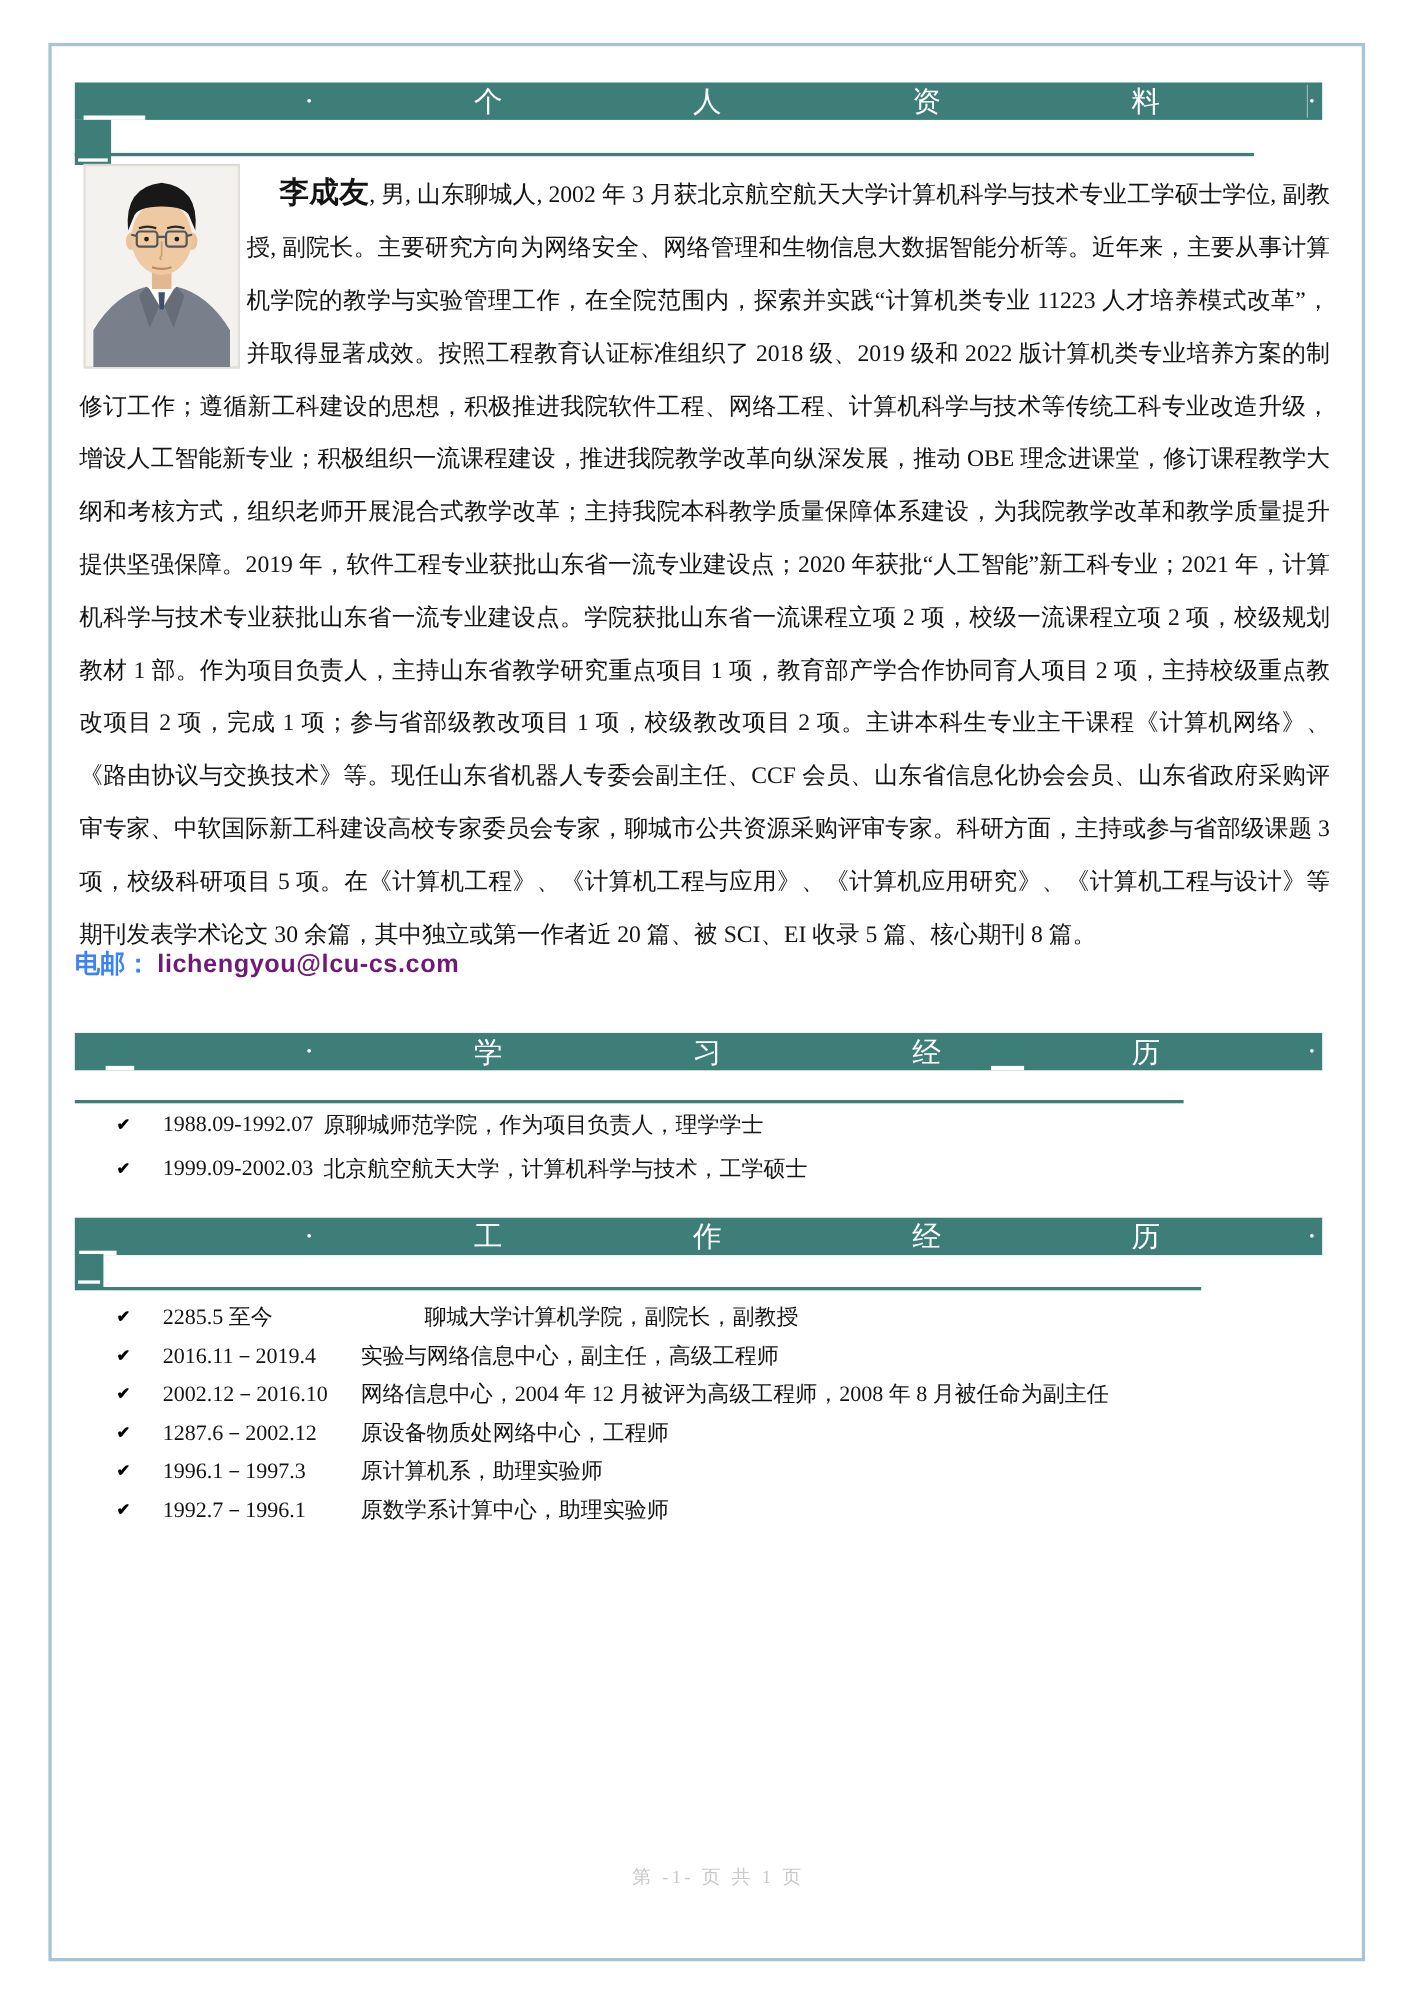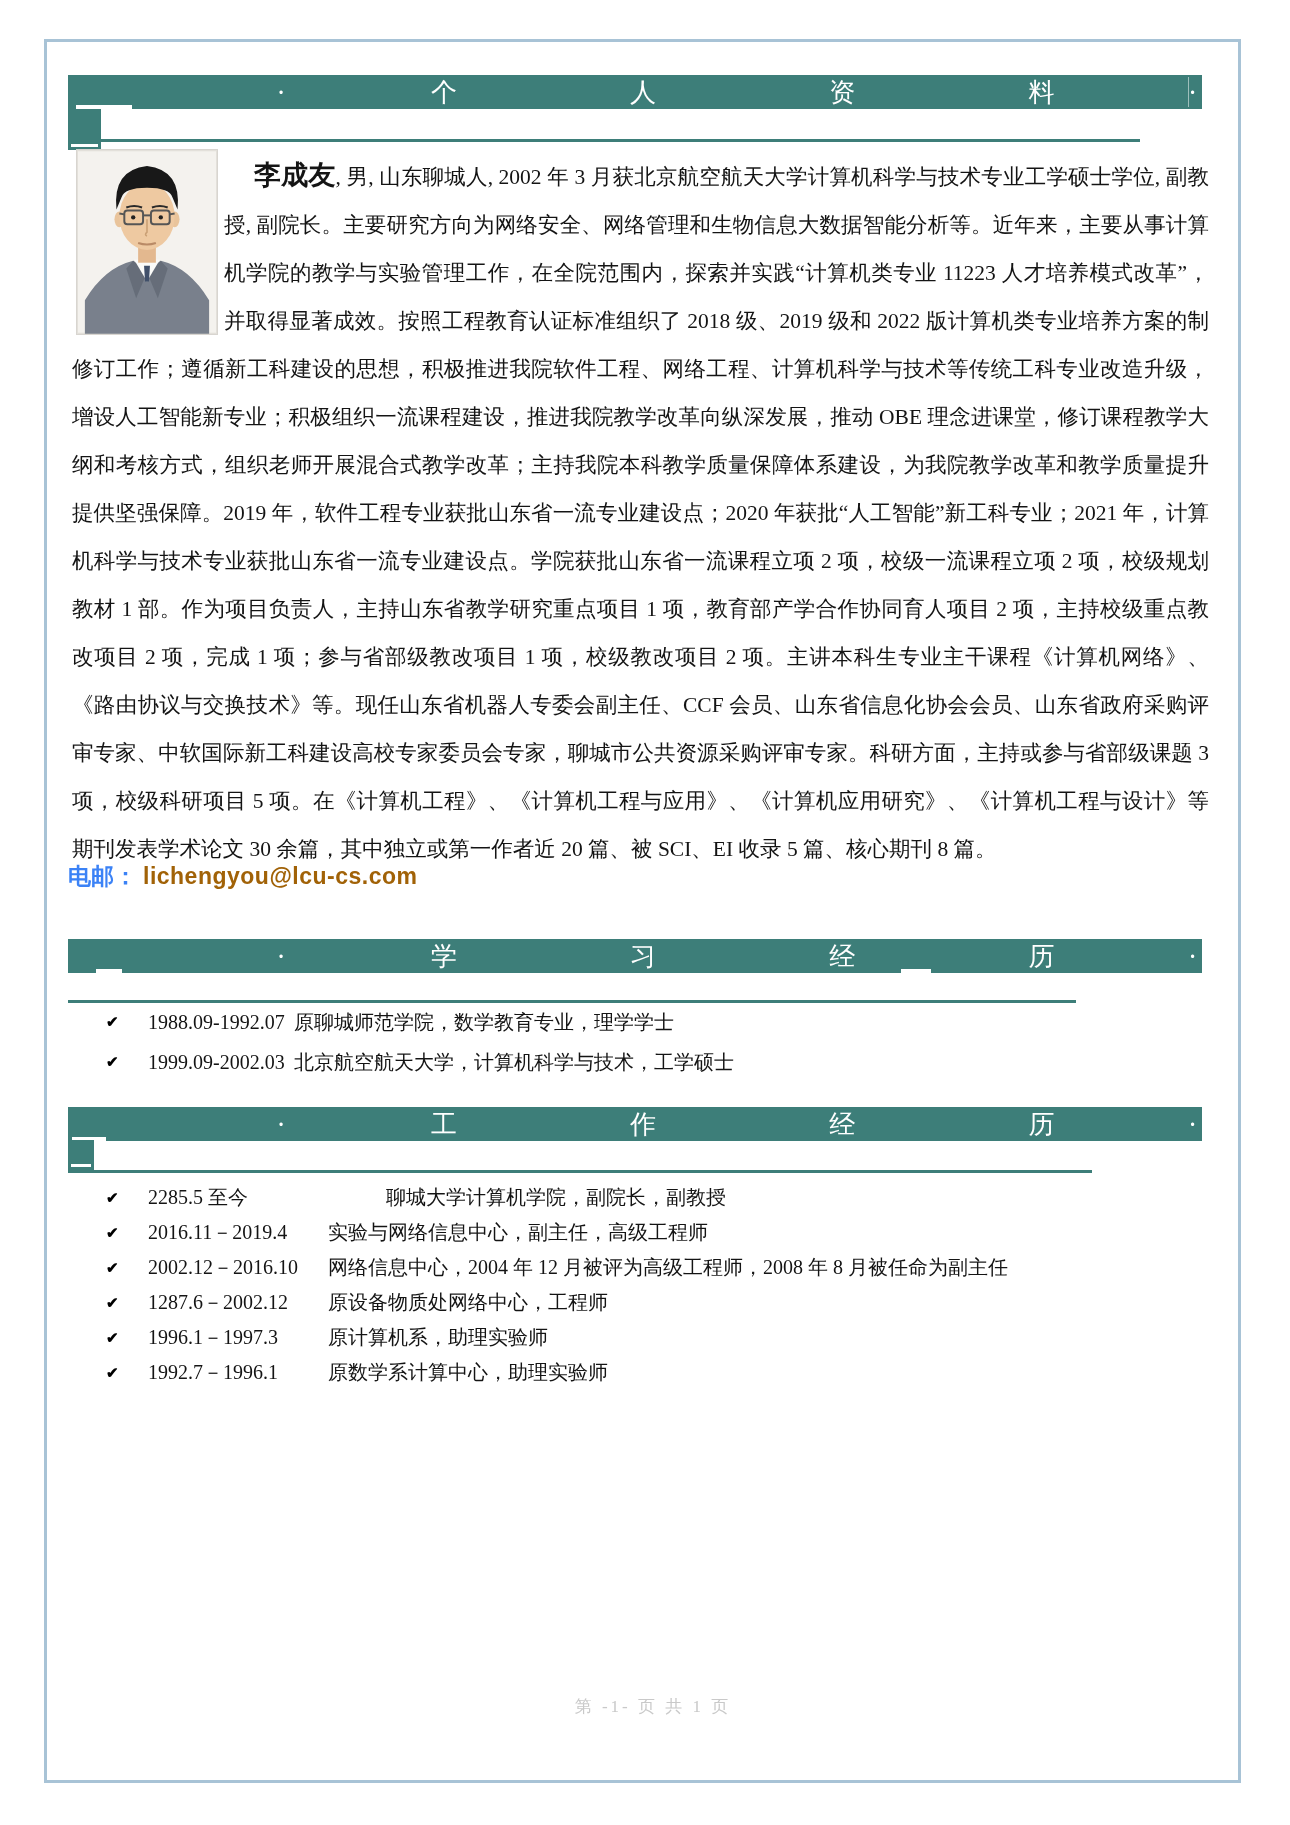--- a/index.html
+++ b/index.html
@@ -35,21 +35,21 @@
   }
   .photo svg{display:block;width:100%;height:100%;}
   .bio{margin:4px;text-align:justify;font-size:21.5px;line-height:48px;text-indent:30px;color:#141414;}
   .bio-name{font-family:"Liberation Sans","DejaVu Sans",sans-serif;font-weight:bold;font-size:27px;}
 
   .email-row{
     position:absolute;left:68px;top:861px;
     font-family:"Liberation Sans","DejaVu Sans",sans-serif;font-weight:bold;font-size:23px;
   }
   .email-label{color:#3b82f6;}
-  .email-value{color:#a16207;text-decoration:none;margin-left:6px;letter-spacing:.5px;}
+  .email-value{color:#701a75;text-decoration:none;margin-left:6px;letter-spacing:.5px;}
 
   
   .rows{position:absolute;left:68px;width:1145px;}
   .entry-row{display:flex;align-items:center;padding-left:38px;font-size:20px;color:#141414;}
   .edu-rows .entry-row{height:40px;}
   .work-rows .entry-row{height:35px;}
   .check{width:42px;font-size:15px;font-weight:bold;color:#000;}
   .entry-date{width:146px;white-space:nowrap;}
   .work-rows .entry-date{width:180px;}
   .entry-desc{white-space:nowrap;}
@@ -136,21 +136,21 @@
     <span class="bar-dot dot-r">·</span>
     <span class="bar-dash" style="left:28px;width:26px;"></span>
     <span class="bar-dash" style="left:73.5%;width:30px;"></span>
   </div>
   <div class="sec-line" style="top:1000px;width:1008px;"></div>
 
   <div class="rows edu-rows" style="top:1002px;">
     <div class="entry-row">
       <span class="check">✔</span>
       <span class="entry-date">1988.09-1992.07</span>
-      <span class="entry-desc">原聊城师范学院，数学教育专业，理学学士</span>
+      <span class="entry-desc">原聊城师范学院，作为项目负责人，理学学士</span>
     </div>
     <div class="entry-row">
       <span class="check">✔</span>
       <span class="entry-date">1999.09-2002.03</span>
       <span class="entry-desc">北京航空航天大学，计算机科学与技术，工学硕士</span>
     </div>
   </div>
 
   <div class="sec-bar" style="top:1107px;">
     <span class="bar-dot dot-l">·</span>

